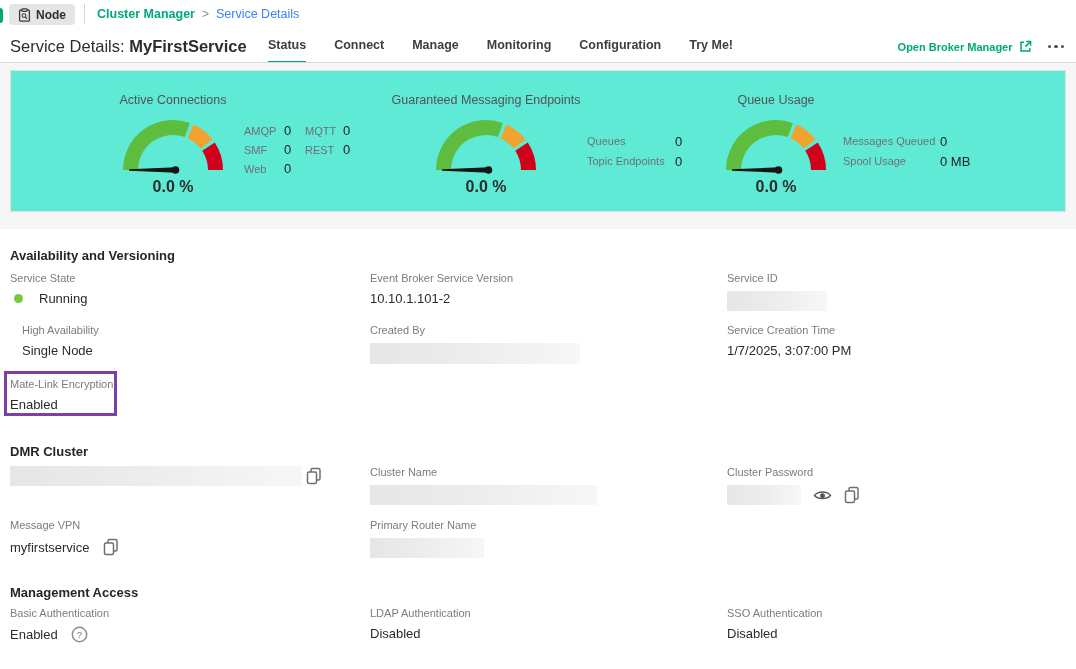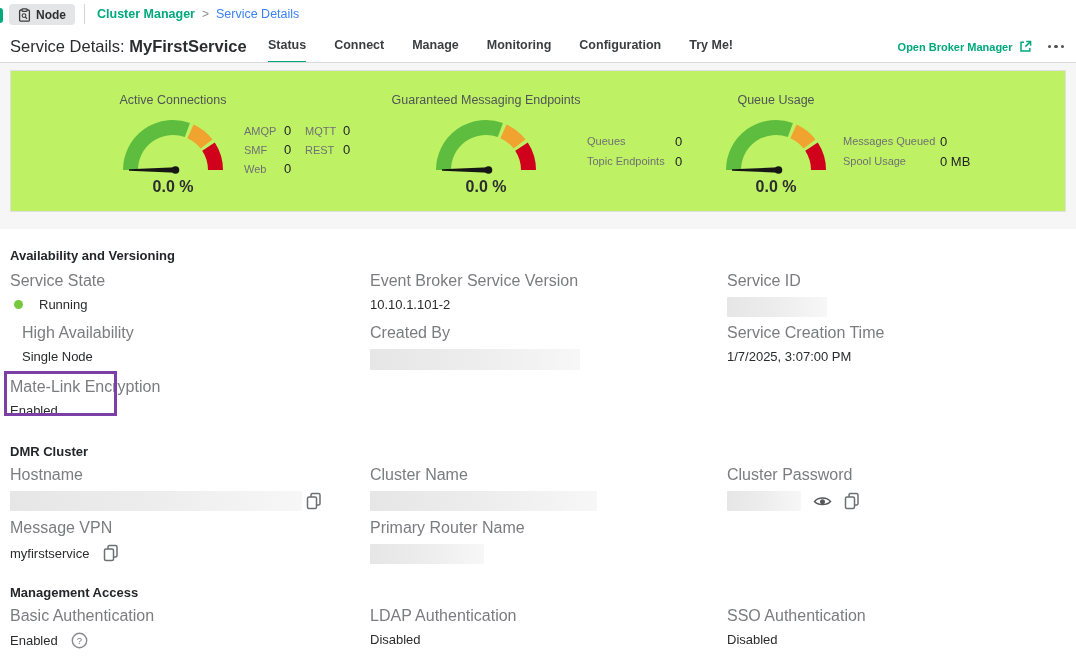--- a/index.html
+++ b/index.html
@@ -27,35 +27,35 @@
   .tabs { position:absolute; left:268px; top:38px; display:flex; }
   .tab { font-size:12.5px; font-weight:600; color:#3b3e41; margin-right:28px; padding-bottom:9px; cursor:pointer; white-space:nowrap; }
   .tab.active { border-bottom:3px solid #00a97d; }
   .header-actions { position:absolute; right:12px; top:40px; display:flex; align-items:center; gap:16px; }
   .broker-link { display:flex; align-items:center; gap:6px; color:#00a97d; font-size:11px; font-weight:700; cursor:pointer; white-space:nowrap; }
   .dots { display:flex; gap:3px; cursor:pointer; padding:4px 0; }
   .dots i { width:3.5px; height:3.5px; border-radius:50%; background:#515255; }
   .tab-border { position:absolute; left:0; top:62px; width:100%; height:1px; background:#d9d9d9; }
   
   .gray-band { position:absolute; left:0; top:63px; width:100%; height:166px; background:#f6f6f7; }
-  .panel { position:absolute; left:10px; top:70px; width:1056px; height:142px; background:#bef264; border:1px solid #e0e0e0; }
+  .panel { position:absolute; left:10px; top:70px; width:1056px; height:142px; background:#5eead4; border:1px solid #e0e0e0; }
   .gauge-group { position:absolute; top:22px; display:flex; align-items:flex-start; }
   .gauge-col { display:flex; flex-direction:column; align-items:center; width:150px; }
   .gauge-title { font-size:12.5px; color:#515457; white-space:nowrap; }
   .gauge-svg { margin-top:12px; }
   .gauge-pct { margin-top:1px; font-size:16px; font-weight:600; color:#2b2c2e; }
   .stats { display:grid; font-size:11px; color:#6f7073; }
   .stats .sv { font-size:13px; color:#222325; }
   .stats-1 { grid-template-columns:40px 21px 38px auto; grid-auto-rows:19px; margin-top:28px; margin-left:-4px; align-items:center; }
   .stats-2 { grid-template-columns:88px auto; grid-auto-rows:20px; margin-top:38px; margin-left:26px; align-items:center; }
   .stats-3 { grid-template-columns:97px auto; grid-auto-rows:20px; margin-top:38px; margin-left:-8px; align-items:center; }
   
   .sec-h { position:absolute; font-size:13px; font-weight:700; color:#242629; white-space:nowrap; }
   .field { position:absolute; }
-  .flabel { font-size:16px; color:#7b7c7f; margin-bottom:7px; white-space:nowrap; }
+  .flabel { font-size:11px; color:#7b7c7f; margin-bottom:7px; white-space:nowrap; }
   .fvalue-row { display:flex; align-items:center; gap:4px; }
   .fvalue { font-size:13px; color:#2a2b2d; white-space:nowrap; }
   .status-dot { width:9px; height:9px; border-radius:50%; margin-left:4px; margin-right:12px; }
   .redact { height:20px; background:linear-gradient(90deg,#e6e6e6 0%,#ededed 50%,#f7f7f7 100%); border-radius:1px; }
   .icon-btn { display:inline-flex; align-items:center; cursor:pointer; }
   .hl-box { position:absolute; left:4px; top:371px; width:113px; height:45px; border:3px solid #7b3fa5; pointer-events:none; }
 </style>
 </head>
 <body>
 
@@ -211,21 +211,20 @@
 
 <div class="field" style="left:10px;top:378px;">
   <div class="flabel">Mate-Link Encryption</div>
   <div class="fvalue">Enabled</div>
 </div>
 <div class="hl-box"></div>
 
 <div class="sec-h" style="left:10px;top:444px;">DMR Cluster</div>
 
 <div class="field" style="left:10px;top:466px;">
-  <div class="flabel">Hostname</div>
   <div class="fvalue-row">
     <div class="redact" style="width:292px;"></div>
     <span class="icon-btn">
       <svg width="16" height="18" viewBox="0 0 16 18">
         <rect x="5" y="1.5" width="9" height="11.5" rx="1.5" fill="none" stroke="#6e6f72" stroke-width="1.5"></rect>
         <rect x="1.5" y="5" width="9" height="11.5" rx="1.5" fill="#fff" stroke="#6e6f72" stroke-width="1.5"></rect>
       </svg>
     </span>
   </div>
 </div>

